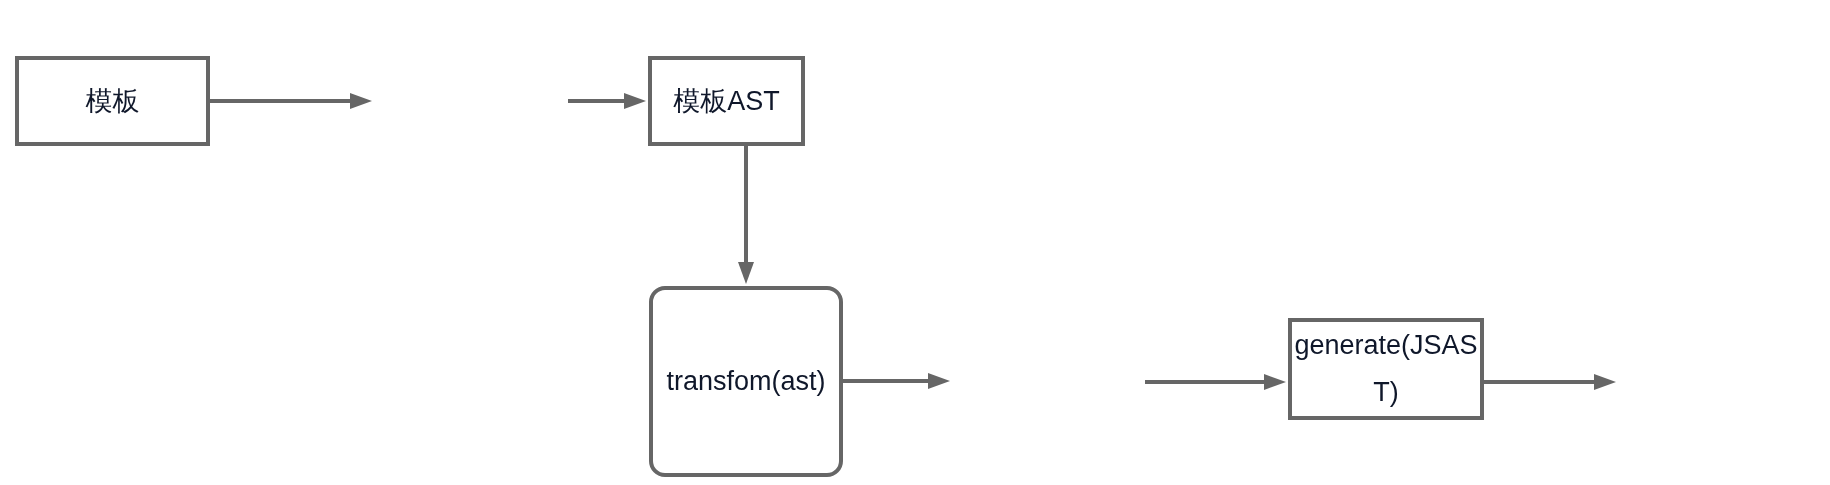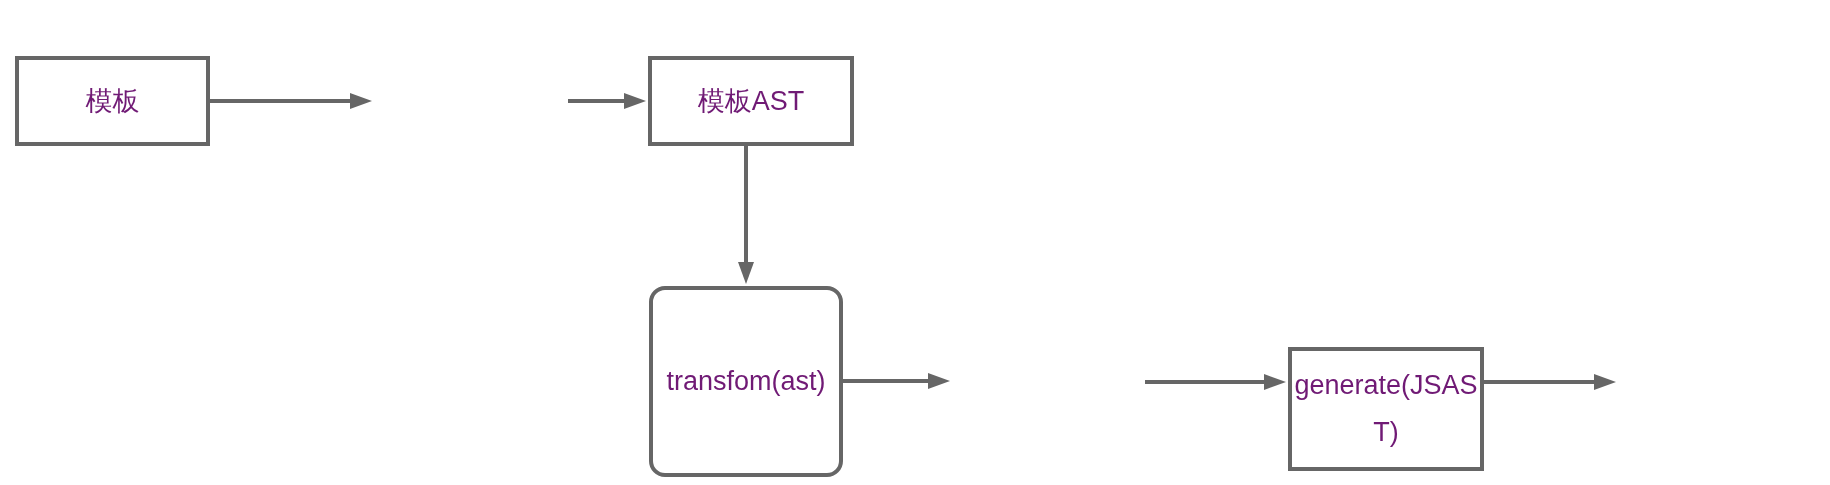--- a/index.html
+++ b/index.html
@@ -19,35 +19,35 @@
     position: absolute;
     box-sizing: border-box;
     border: 4px solid #666666;
     background: #ffffff;
     display: flex;
     flex-direction: column;
     align-items: center;
     justify-content: center;
     font-size: 27px;
     line-height: 47px;
-    color: #701a75;
+    color: #0f172a;
     text-align: center;
     white-space: nowrap;
   }
   .node.circle { border-radius: 50%; }
   .node.rounded-lg { border-radius: 16px; }
   .node.rounded-sm { border-radius: 14px; }
 
   
   #n-template        { left: 15px;   top: 56px;  width: 195px; height: 90px; }
   #n-parser          { left: 374px;  top: 4px;   width: 194px; height: 196px; }
-  #n-template-ast    { left: 648px;  top: 56px;  width: 206px; height: 90px; }
+  #n-template-ast    { left: 648px;  top: 56px;  width: 157px; height: 90px; }
   #n-transform       { left: 649px;  top: 286px; width: 194px; height: 191px; }
   #n-javascript-ast  { left: 952px;  top: 318px; width: 193px; height: 127px; }
-  #n-generate        { left: 1288px; top: 318px; width: 196px; height: 124px; margin-top: 29px; }
+  #n-generate        { left: 1288px; top: 318px; width: 196px; height: 102px; }
   #n-render-function { left: 1619px; top: 317px; width: 194px; height: 126px; }
 
   
   .arrow { position: absolute; }
   .arrow.right {
     display: flex;
     align-items: center;
     height: 16px;
   }
   .arrow.right .shaft { flex: 1; height: 4px; background: #666666; }

